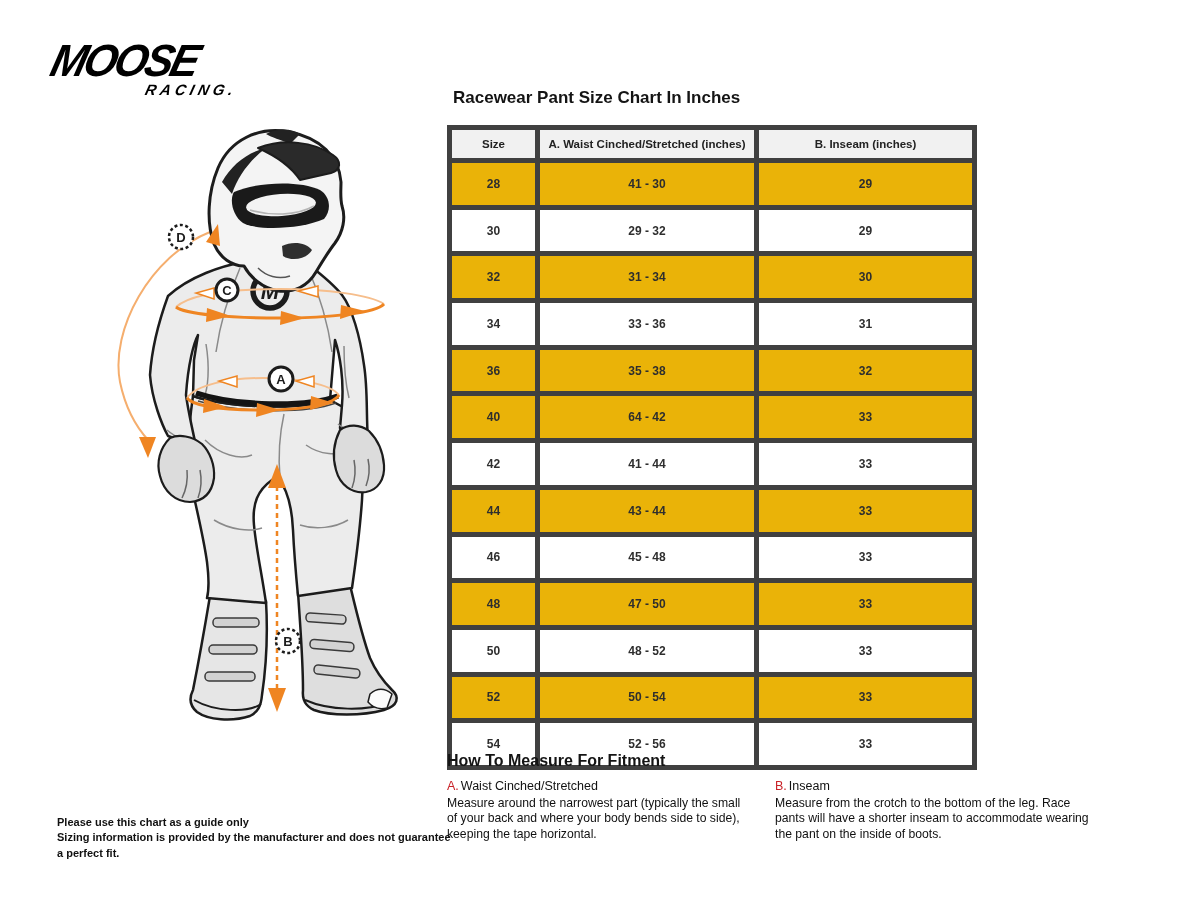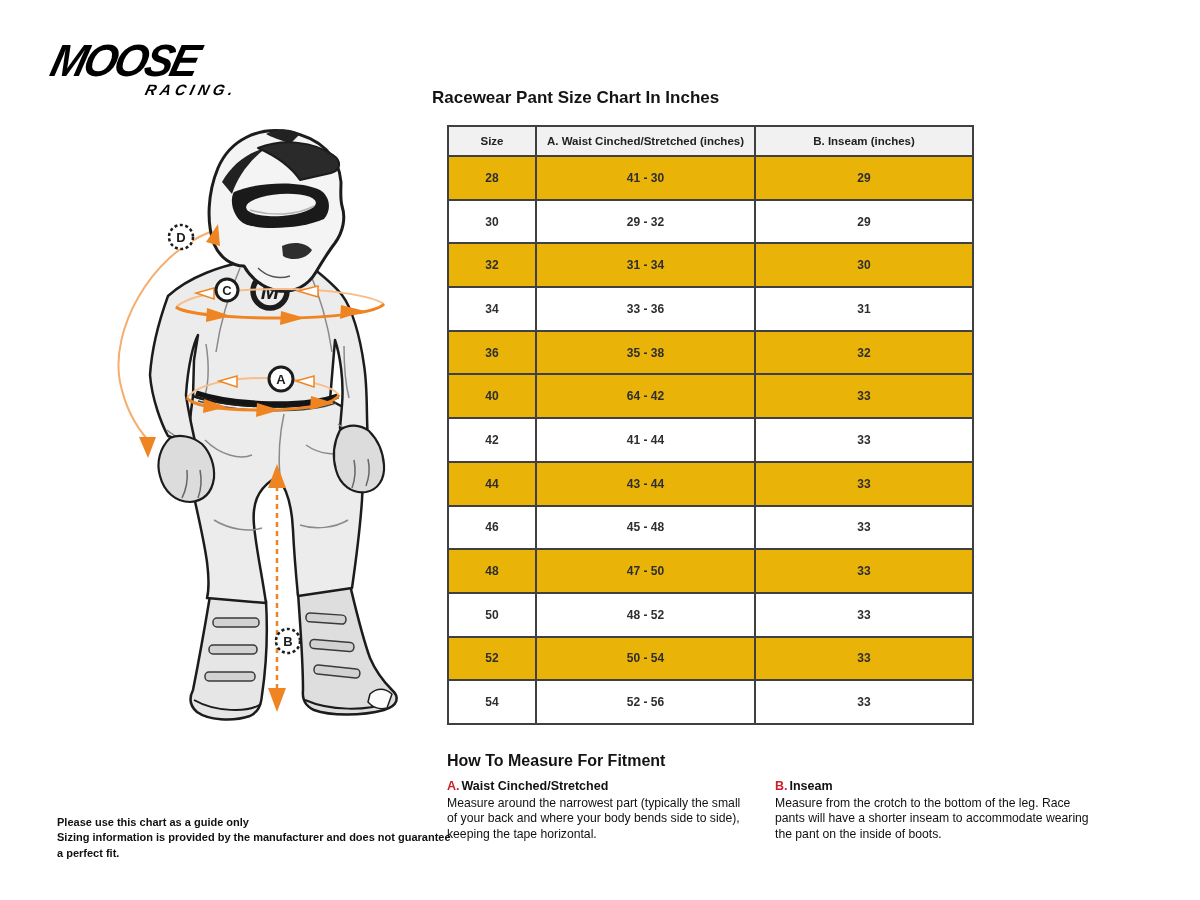--- a/index.html
+++ b/index.html
@@ -12,36 +12,36 @@
   .logo-top{
     font-style:italic;font-weight:900;font-size:45px;line-height:0.95;
     letter-spacing:-3px;transform:skewX(-14deg) scaleX(.95);transform-origin:left;
     color:#000;
   }
   .logo-bottom{
     font-style:italic;font-weight:800;font-size:15px;letter-spacing:4px;
     text-align:right;margin-top:-2px;transform:skewX(-14deg);color:#000;width:185px;
   }
   
-  .chart-title{position:absolute;left:432px;top:88px;font-size:17px;font-weight:700;color:#141414;}
+  .chart-title{position:absolute;left:453px;top:88px;font-size:17px;font-weight:700;color:#141414;}
   
   table.size-table{
     position:absolute;left:447px;top:125px;width:525px;border-collapse:collapse;
     border:1px solid #b9b9b9;table-layout:fixed;
   }
-  .size-table th,.size-table td{border:2px solid #404040;text-align:center;vertical-align:middle;padding:0;}
+  .size-table th,.size-table td{border:5px solid #404040;text-align:center;vertical-align:middle;padding:0;}
   .size-table th{height:28px;background:#f1f1f1;font-size:11.5px;font-weight:700;color:#222;}
   .size-table td{height:41.7px;font-size:12px;font-weight:600;color:#2e2e2e;background:#fff;}
   .size-table tr.alt td{background:#eab308;}
   
   .howto-title{position:absolute;left:447px;top:752px;font-size:16px;font-weight:700;color:#141414;}
   .measure-item{position:absolute;top:779px;}
   .measure-item.a{left:447px;width:300px;}
   .measure-item.b{left:775px;width:320px;}
-  .measure-item h4{margin:0 0 3px 0;font-size:12.5px;font-weight:700;color:#111;}
+  .measure-item h4{margin:0 0 3px 0;font-size:12.5px;font-weight:400;color:#111;}
   .measure-item h4 .letter{color:#C92127;margin-right:2px;}
   .measure-item p{margin:0;font-size:12.2px;line-height:1.27;color:#111;}
   
   .disclaimer{position:absolute;left:57px;top:815px;width:400px;font-size:11px;font-weight:600;line-height:1.4;color:#111;}
   
   .figure-wrap{position:absolute;left:40px;top:108px;width:400px;height:670px;}
   .figure-wrap svg{display:block;}
   svg text.badge-letter{font-family:"Liberation Sans",sans-serif;font-size:13px;font-weight:900;}
   svg text.emblem-letter{font-family:"Liberation Sans",sans-serif;font-size:22px;font-weight:900;font-style:italic;}
 </style>

